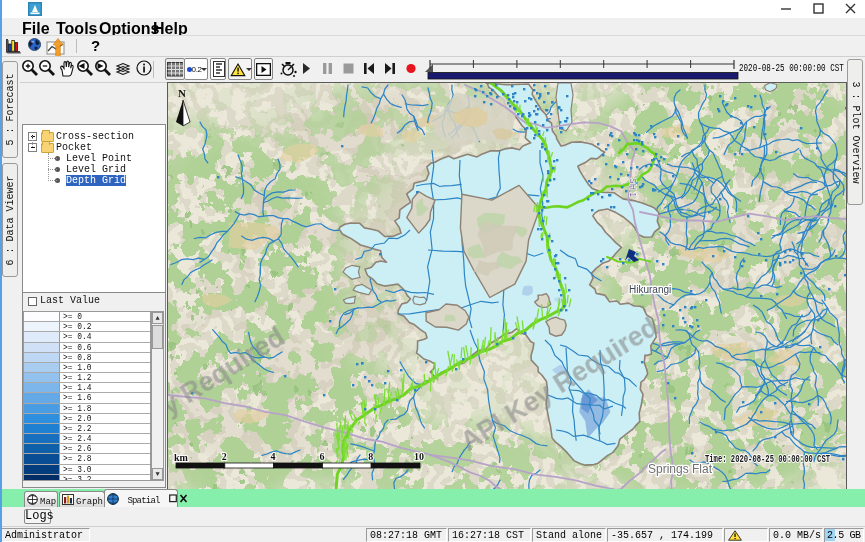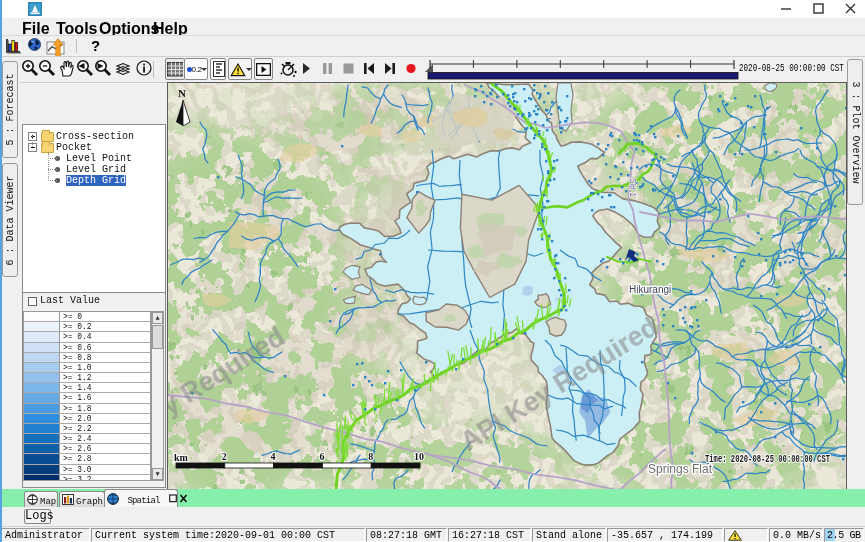--- a/index.html
+++ b/index.html
@@ -1260,21 +1260,20 @@
       </svg>
  </div>
 </div>
 
 <div id="logsrow">
  <div id="logsbtn">Logs</div>
 </div>
 
 <div id="statusbar">
  <div class="scell" style="left:1px; width:89px;">Administrator</div>
- <div class="scell" style="left:91px; width:274px;">Current system time:2020-09-01 00:00 CST</div>
  <div class="scell" style="left:366px; width:81px;">08:27:18 GMT</div>
  <div class="scell" style="left:448px; width:83px;">16:27:18 CST</div>
  <div class="scell" style="left:532px; width:74px;">Stand alone</div>
  <div class="scell" style="left:607px; width:116px;">-35.657 , 174.199</div>
  <div class="scell" style="left:724px; width:44px;">
    <svg width="14" height="11" style="position:absolute;left:3px;top:1px;" viewBox="0 0 14 11">
         <path d="M7,0.8 L13.4,10.2 L0.6,10.2 Z" fill="#ffe13a" stroke="#222" stroke-width="0.9"></path>
         <rect x="6.4" y="3.4" width="1.3" height="3.6" fill="#111"></rect>
         <rect x="6.4" y="8" width="1.3" height="1.2" fill="#111"></rect>
       </svg>

